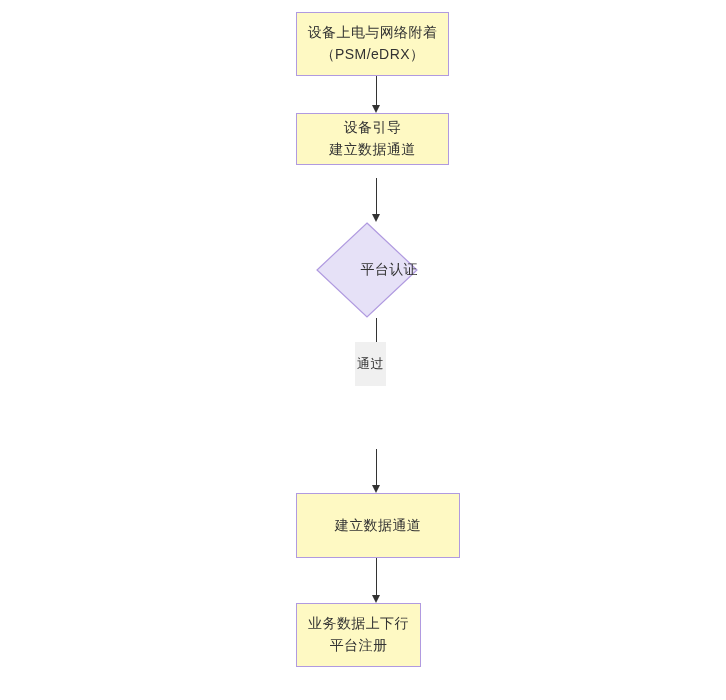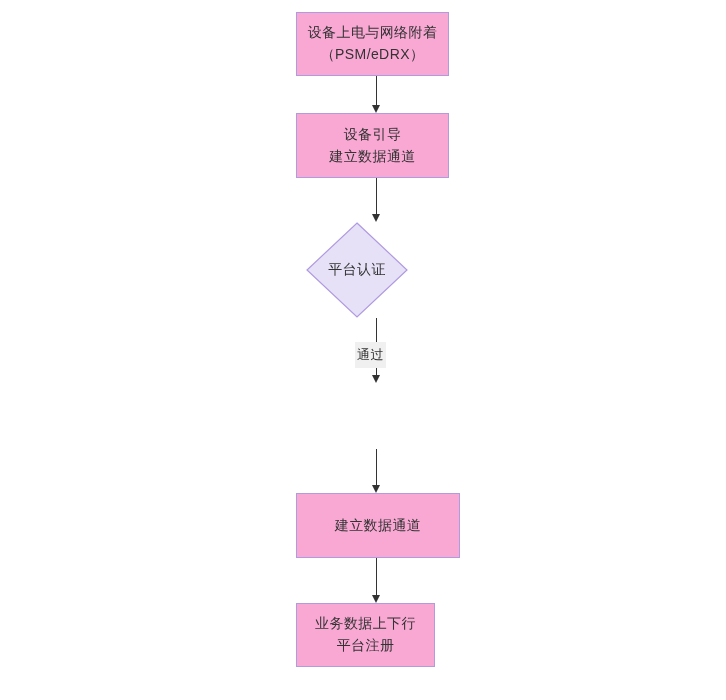--- a/index.html
+++ b/index.html
@@ -20,21 +20,21 @@
     background: #ffffff;
   }
   .node {
     position: absolute;
     box-sizing: border-box;
     display: flex;
     flex-direction: column;
     align-items: center;
     justify-content: center;
     text-align: center;
-    background: #f9a8d4;
+    background: #fef9c3;
     border: 1px solid #b09ae0;
     color: #333333;
     font-size: 14px;
     line-height: 1.55;
     letter-spacing: 0.4px;
     z-index: 3;
   }
   .node .line2 {
     display: block;
   }
@@ -79,21 +79,21 @@
     border-right: 4.5px solid transparent;
     border-top: 8px solid #333333;
   }
   .edge-label {
     position: absolute;
     z-index: 4;
     background: #f0f0f0;
     color: #333333;
     font-size: 13px;
     line-height: 1.35;
-    padding: 4px 2px;
+    padding: 13px 2px;
     letter-spacing: 0.4px;
     white-space: nowrap;
   }
 </style>
 </head>
 <body>
 
 <div id="flowchart">
 
   <div class="edge" style="left:372px; top:76px; width:9px; height:37px;">
@@ -120,35 +120,35 @@
   <div class="edge" style="left:372px; top:558px; width:9px; height:46px;">
     <div class="edge-line" style="left:4px; top:0; height:38px;"></div>
     <div class="arrowhead" style="left:0px; top:37px;"></div>
   </div>
 
   <div class="node" style="left:296px; top:12px; width:153px; height:64px;">
     <span>设备上电与网络附着</span>
     <span class="line2">（PSM/eDRX）</span>
   </div>
 
-  <div class="node" style="left:296px; top:113px; width:153px; height:65px;">
+  <div class="node" style="left:296px; top:113px; width:153px; height:52px;">
     <span>设备引导</span>
     <span class="line2">建立数据通道</span>
   </div>
 
-  <div class="diamond-wrap" style="left:306px; top:222px; width:102px; height:96px;">
+  <div class="diamond-wrap" style="left:316px; top:222px; width:102px; height:96px;justify-content:flex-end;">
     <svg class="diamond-shape" viewBox="0 0 102 96" preserveAspectRatio="none">
       <polygon points="51,1 101,48 51,95 1,48" fill="#e6e1f7" stroke="#b09ae0" stroke-width="1.2"></polygon>
     </svg>
     <span class="diamond-label">平台认证</span>
   </div>
 
 
   <div class="node" style="left:296px; top:493px; width:164px; height:65px;">
     <span>建立数据通道</span>
   </div>
 
-  <div class="node" style="left:296px; top:603px; width:139px; height:64px;">
+  <div class="node" style="left:296px; top:603px; width:125px; height:64px;">
     <span>业务数据上下行</span>
     <span class="line2">平台注册</span>
   </div>
 
 </div>
 
 </body></html>

